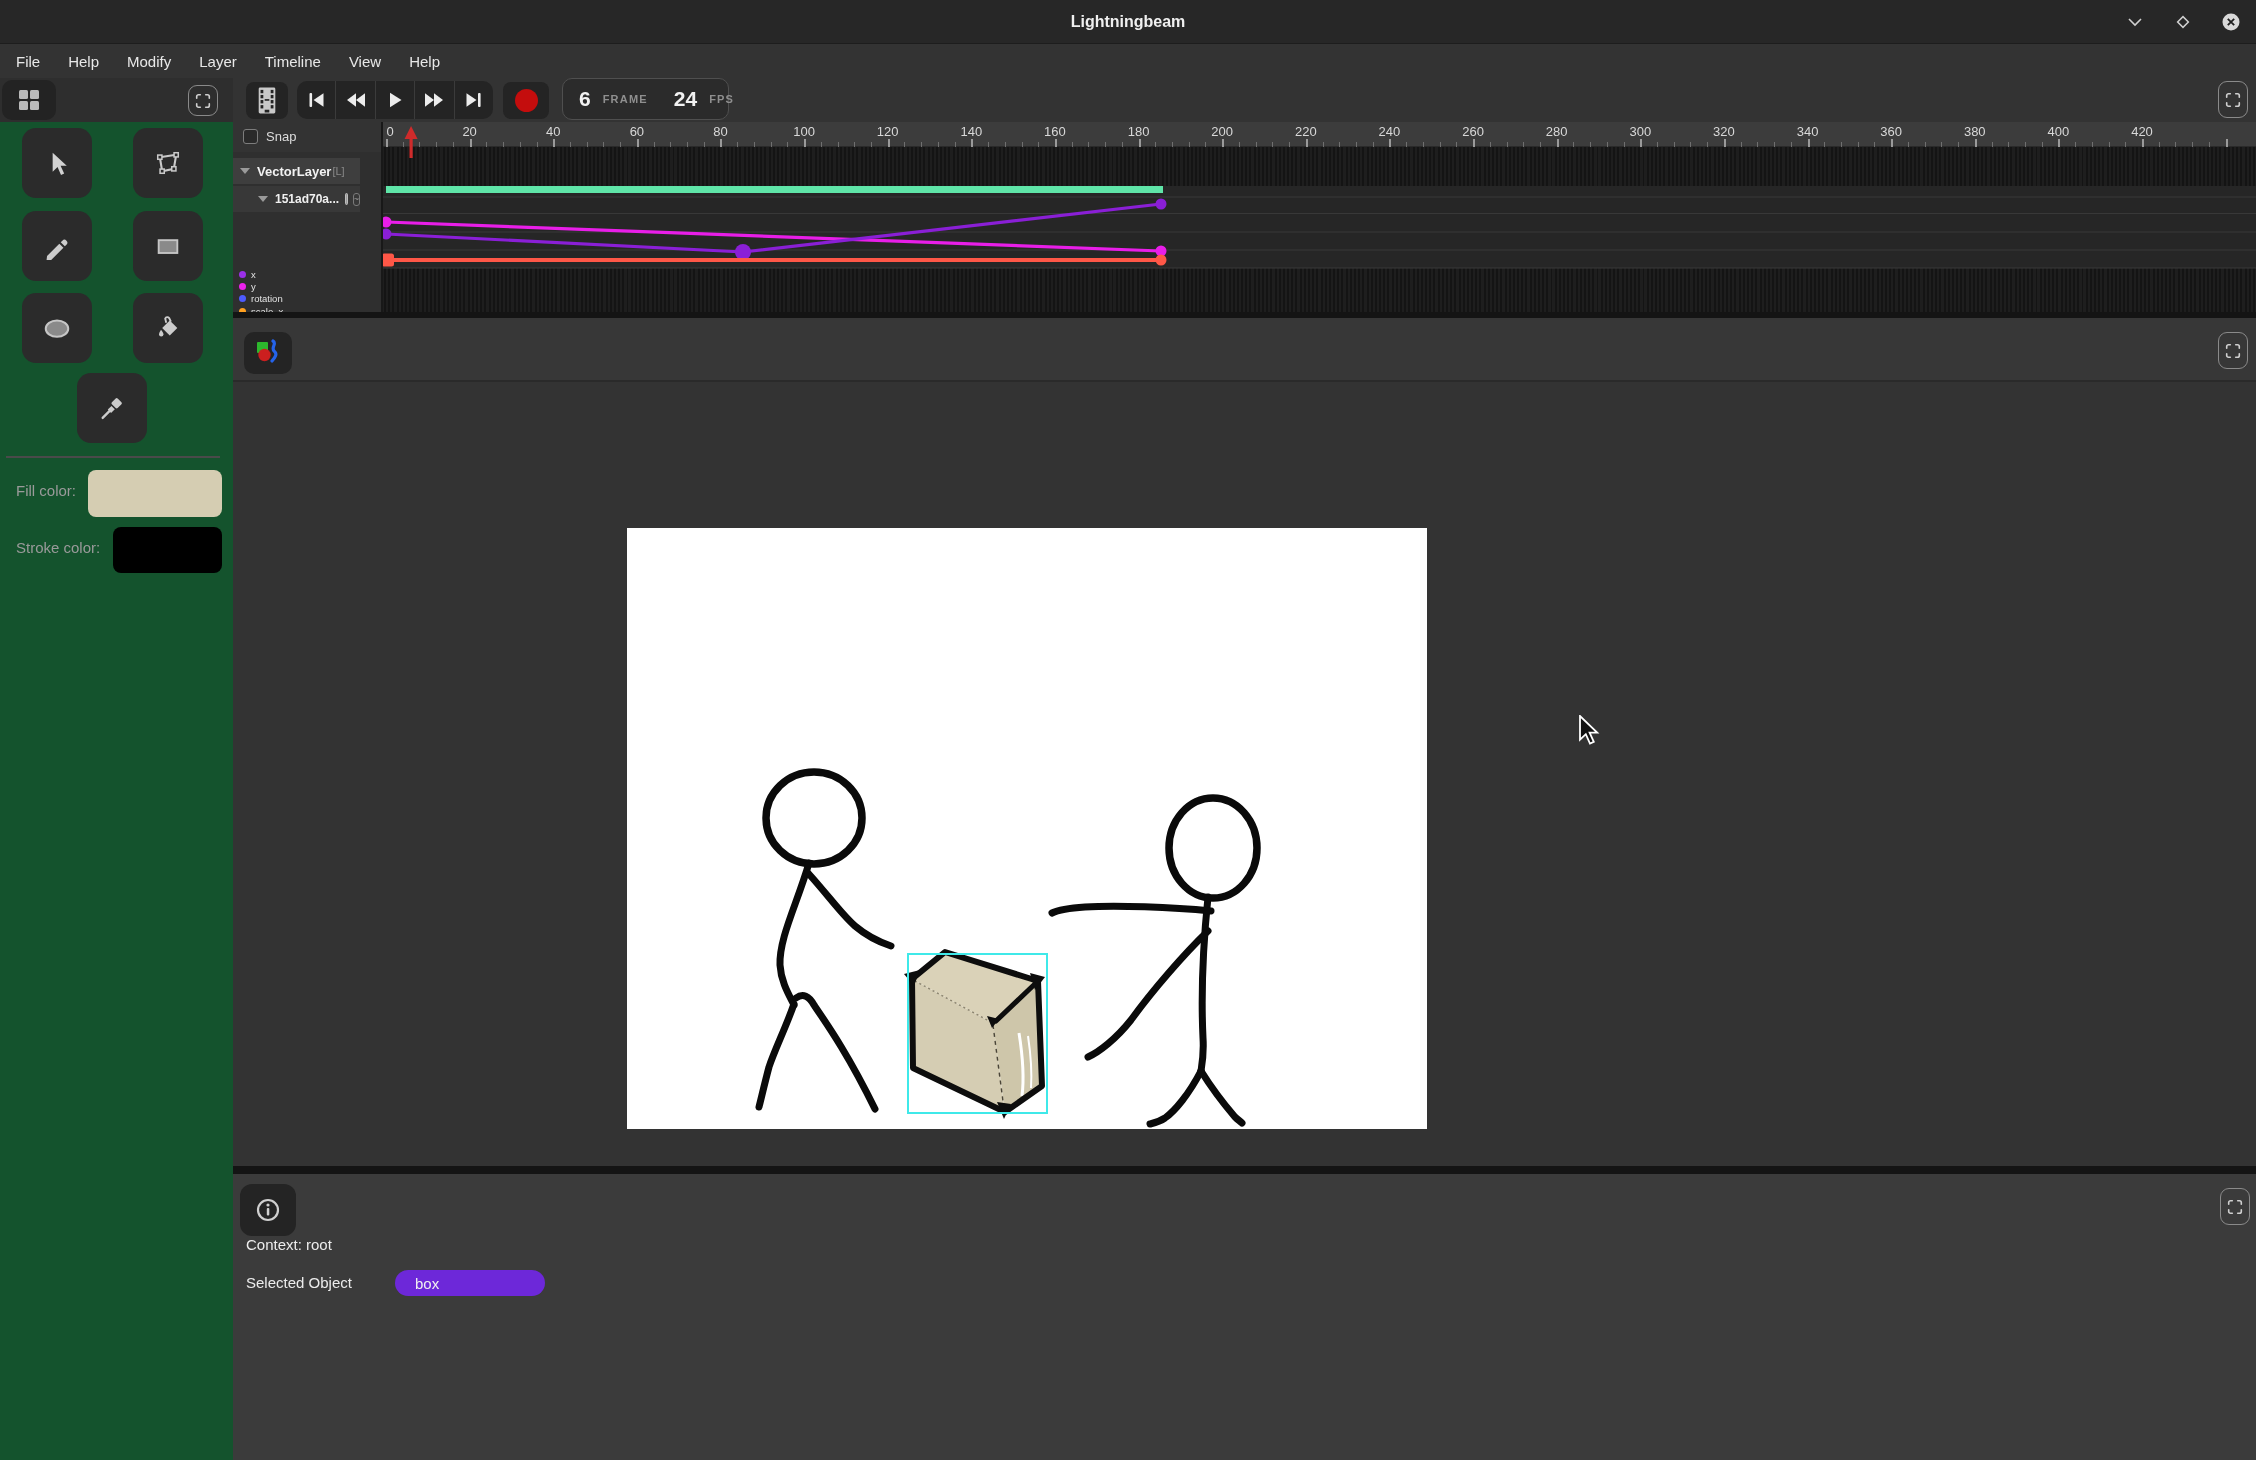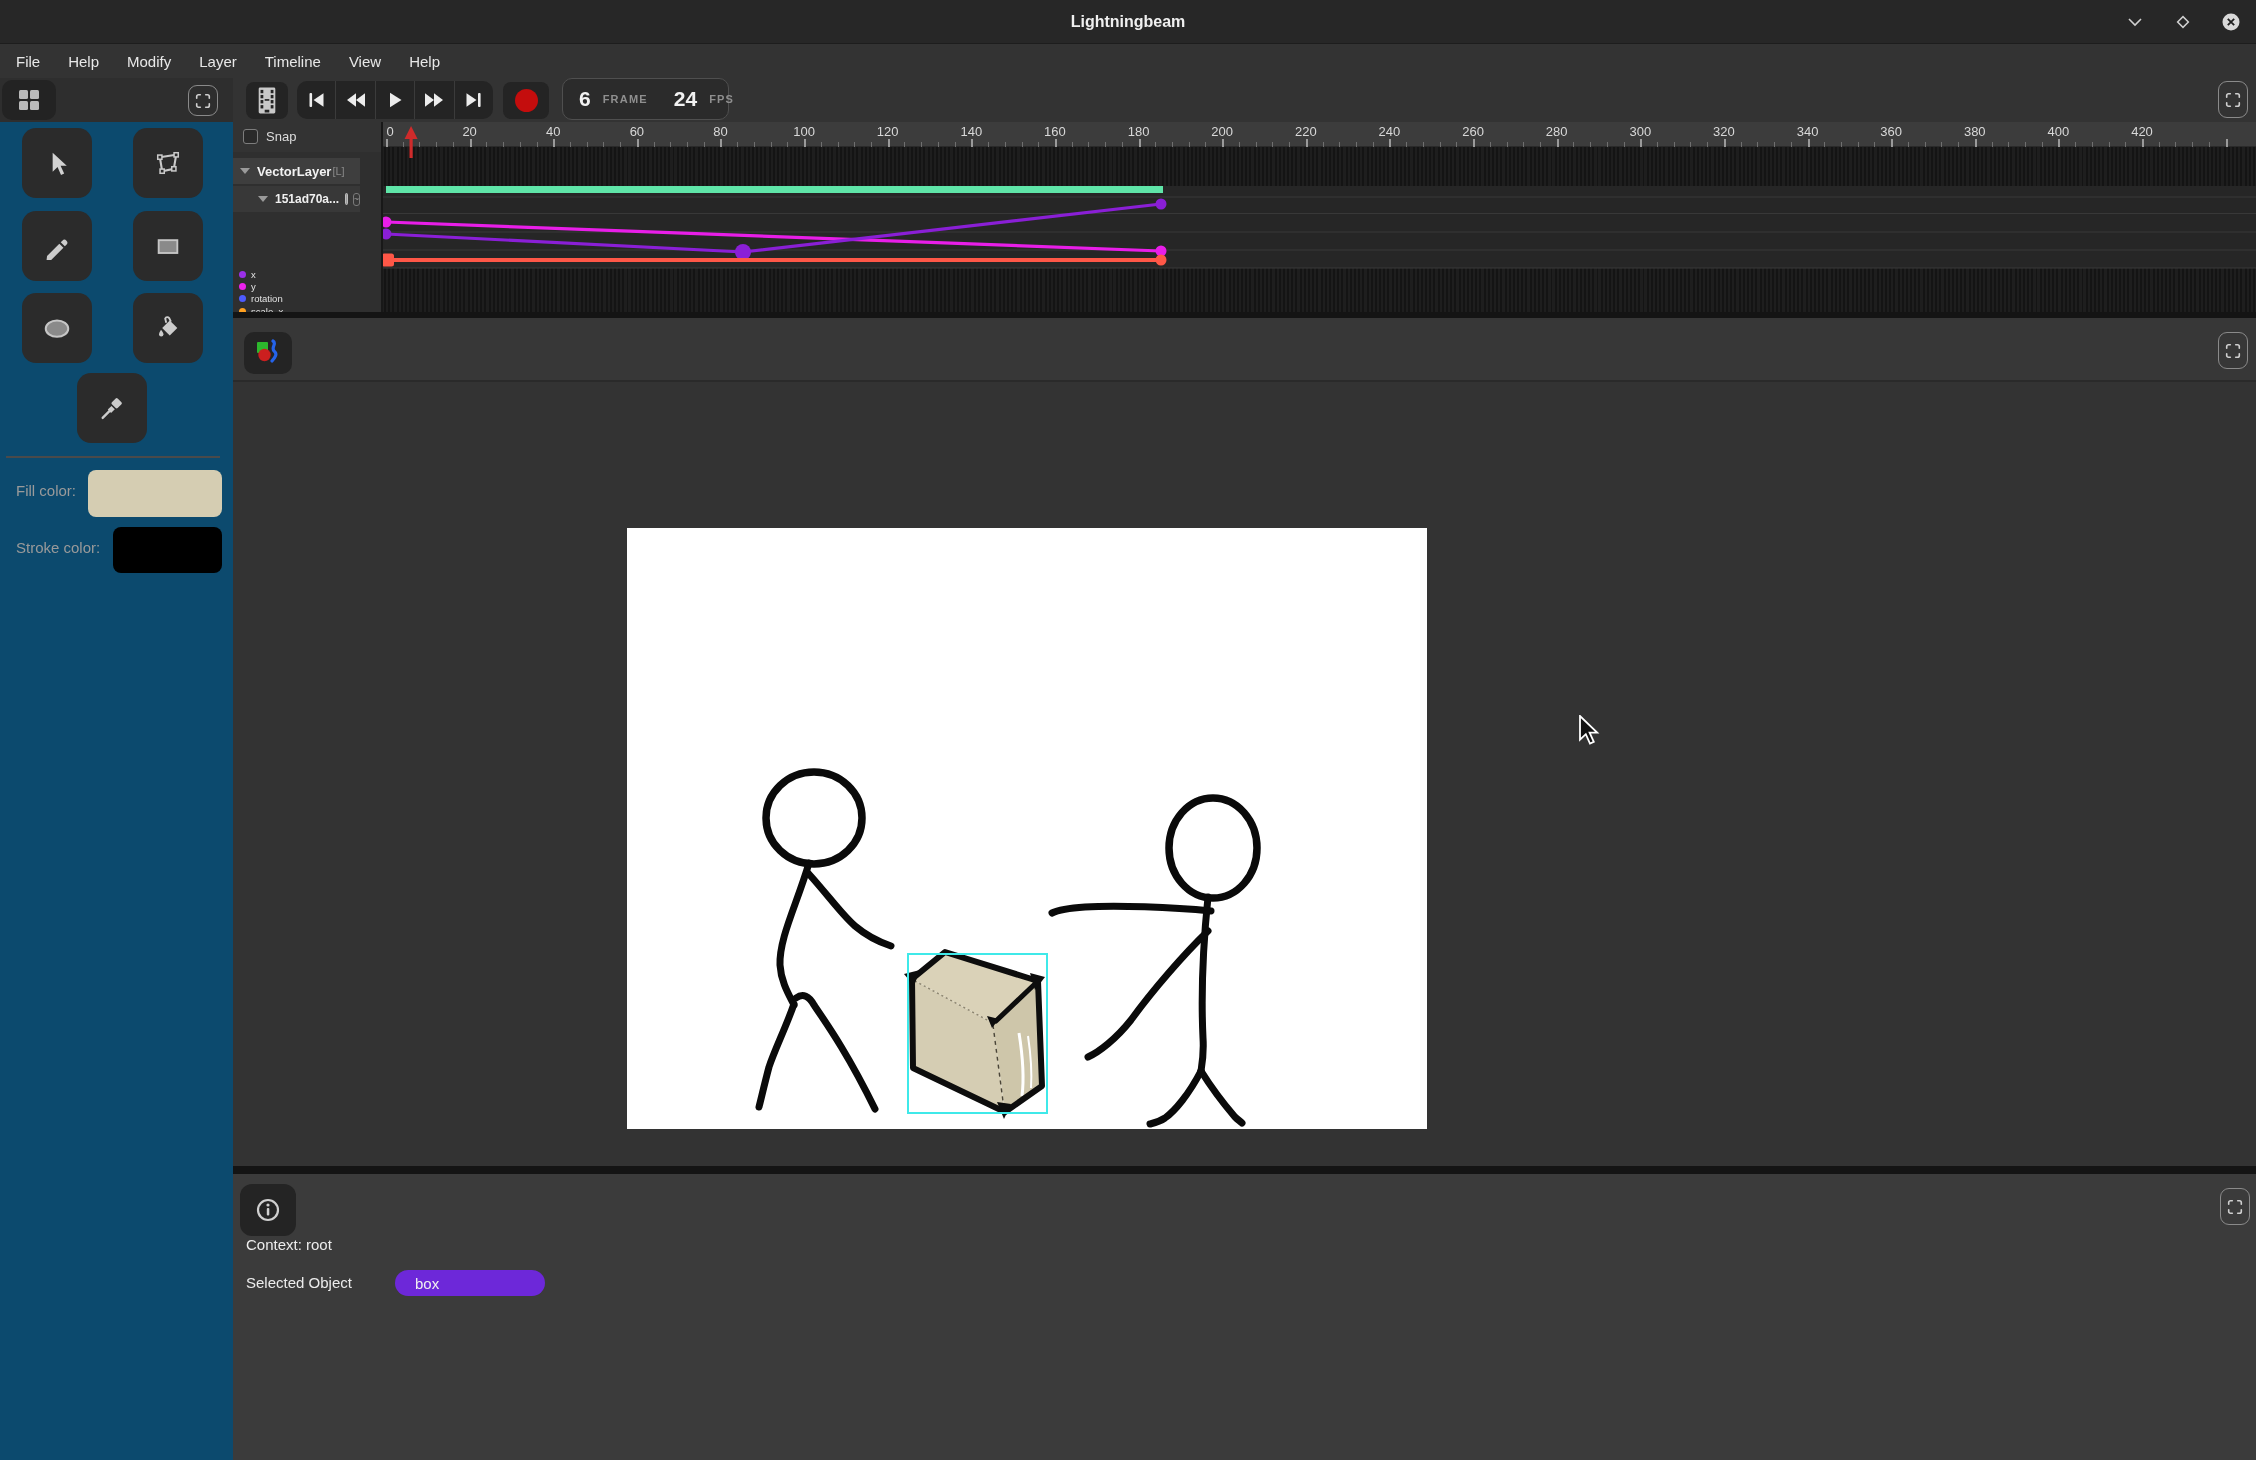--- a/index.html
+++ b/index.html
@@ -11,21 +11,21 @@
               display:flex; align-items:center; justify-content:center; border-bottom:1px solid #1d1d1d; }
   .titlebar .title { color:#f0f0f0; font-size:16px; font-weight:bold; }
   .win-controls { position:absolute; right:14px; top:0; height:44px; display:flex; align-items:center; gap:26px; }
   .win-btn { width:22px; height:22px; display:flex; align-items:center; justify-content:center; cursor:default; }
 
   .menubar { position:absolute; left:0; top:44px; width:2256px; height:34px; background:#333;
              display:flex; align-items:center; padding-left:6px; }
   .menu-item { color:#e8e8e8; font-size:15px; padding:4px 10px; margin-right:8px; border-radius:4px; }
 
   
-  .sidebar { position:absolute; left:0; top:78px; width:233px; height:1382px; background:#0c4a6e; }
+  .sidebar { position:absolute; left:0; top:78px; width:233px; height:1382px; background:#14532d; }
   .sb-header { position:absolute; left:0; top:0; width:233px; height:44px; background:#2e2e2e; }
   .grid-btn { position:absolute; left:2px; top:2px; width:54px; height:40px; background:#232323; border-radius:10px;
               display:flex; align-items:center; justify-content:center; }
   .expand-btn { border:1.5px solid #8a8a8a; border-radius:9px; background:transparent;
                 display:flex; align-items:center; justify-content:center; }
   .tool-btn { position:absolute; width:70px; height:70px; background:#2b2b2b; border-radius:14px;
               display:flex; align-items:center; justify-content:center; }
   .sb-divider { position:absolute; left:6px; top:378px; width:214px; height:2px; background:#4a4a4a; }
   .color-label { position:absolute; color:#9a9a9a; font-size:15px; }
   .swatch { position:absolute; border-radius:8px; }

